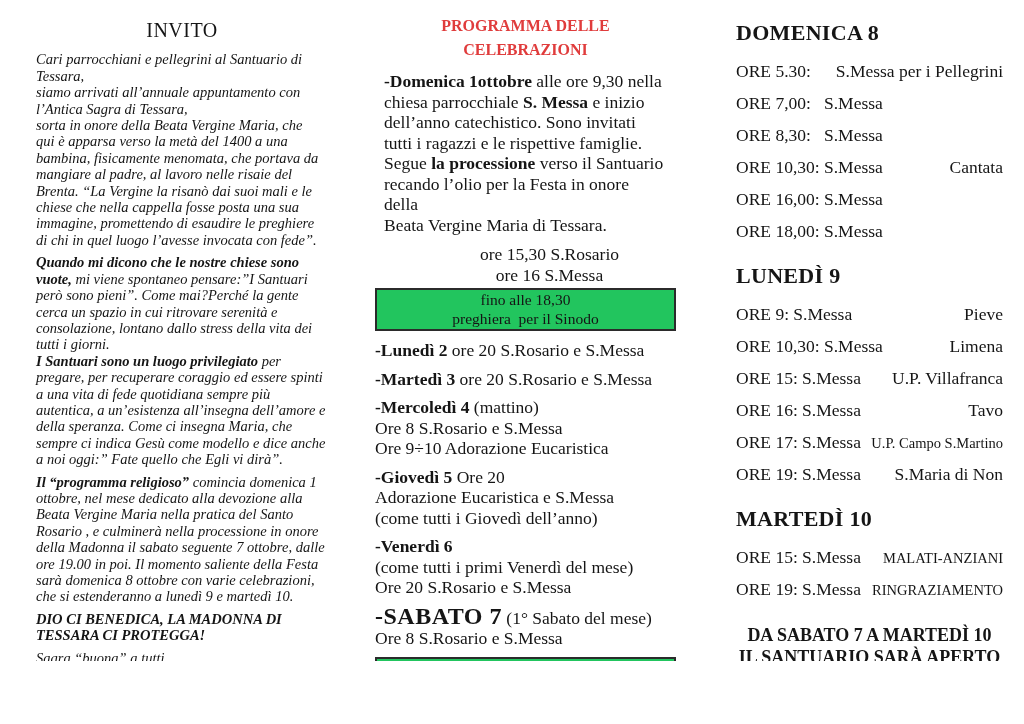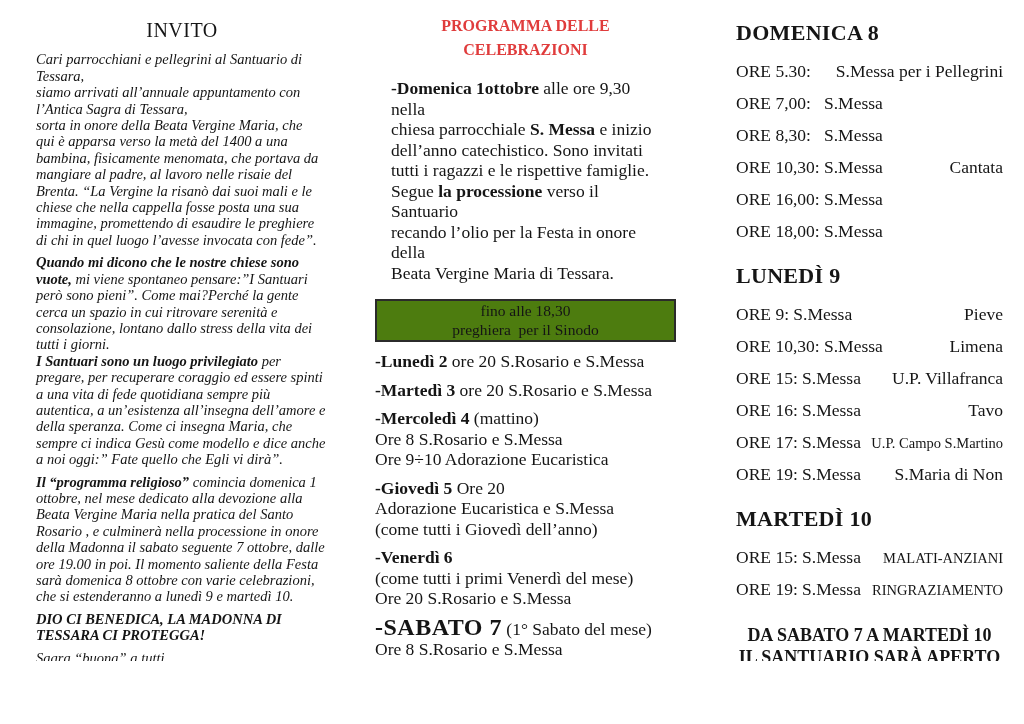--- a/index.html
+++ b/index.html
@@ -23,23 +23,23 @@
   .col-left p { margin: 0; white-space: pre-line; }
   .col-left p.gap { margin-top: 6px; }
   .col-left b { font-weight: 700; }
 
   
   .col-mid { left: 375px; width: 301px; font-size: 17.5px; line-height: 20.5px; }
   .col-mid .red-title {
     color: var(--accent); font-weight: 700; text-align: center;
     font-size: 16px; line-height: 24px; margin: 14px 0 2px 0; white-space: pre-line;
   }
-  .para { margin: 16px; white-space: pre-line; }
+  .para { margin: 9px; white-space: pre-line; }
   .times { text-align: center; padding-left: 48px; white-space: pre-line; margin: 0; }
-  .box { border: 2px solid #2b2b2b; background: #4d7c0f; }
+  .box { border: 2px solid #2b2b2b; background: #22c55e; }
   .box-sinodo {
     margin: 3px 0 9px 0; padding: 1px 4px; text-align: center;
     font-size: 15.5px; line-height: 18.5px; white-space: pre-wrap;
   }
   .event { margin: 0 0 8px 0; white-space: pre-line; }
   .sab-lead { font-size: 24px; font-weight: 700; letter-spacing: 0.5px; }
   .box-final { margin-top: 3px; padding: 3px 9px 8px 9px; }
   .box-final .time { font-size: 16px; line-height: 26px; text-decoration: underline; white-space: pre-wrap; }
   .box-final .ann { font-size: 23px; line-height: 27.5px; font-weight: 700; text-align: center; white-space: pre-line; }
 
@@ -109,20 +109,22 @@
 CELEBRAZIONI</div>
 
     <p class="para"><b>-Domenica 1ottobre</b><span> alle ore 9,30 nella
 chiesa parrocchiale </span><b>S. Messa</b><span> e inizio
 dell’anno catechistico. Sono invitati
 tutti i ragazzi e le rispettive famiglie.
 Segue </span><b>la processione</b><span> verso il Santuario
 recando l’olio per la Festa in onore della
 Beata Vergine Maria di Tessara.</span></p>
 
+    <div class="times">ore 15,30 S.Rosario
+ore 16 S.Messa</div>
 
     <div class="box box-sinodo">fino alle 18,30
 preghiera  per il Sinodo</div>
 
     <p class="event"><b>-Lunedì 2</b><span> ore 20 S.Rosario e S.Messa</span></p>
     <p class="event"><b>-Martedì 3</b><span> ore 20 S.Rosario e S.Messa</span></p>
     <p class="event"><b>-Mercoledì 4</b><span> (mattino)
 Ore 8 S.Rosario e S.Messa
 Ore 9÷10 Adorazione Eucaristica</span></p>
     <p class="event"><b>-Giovedì 5</b><span> Ore 20

